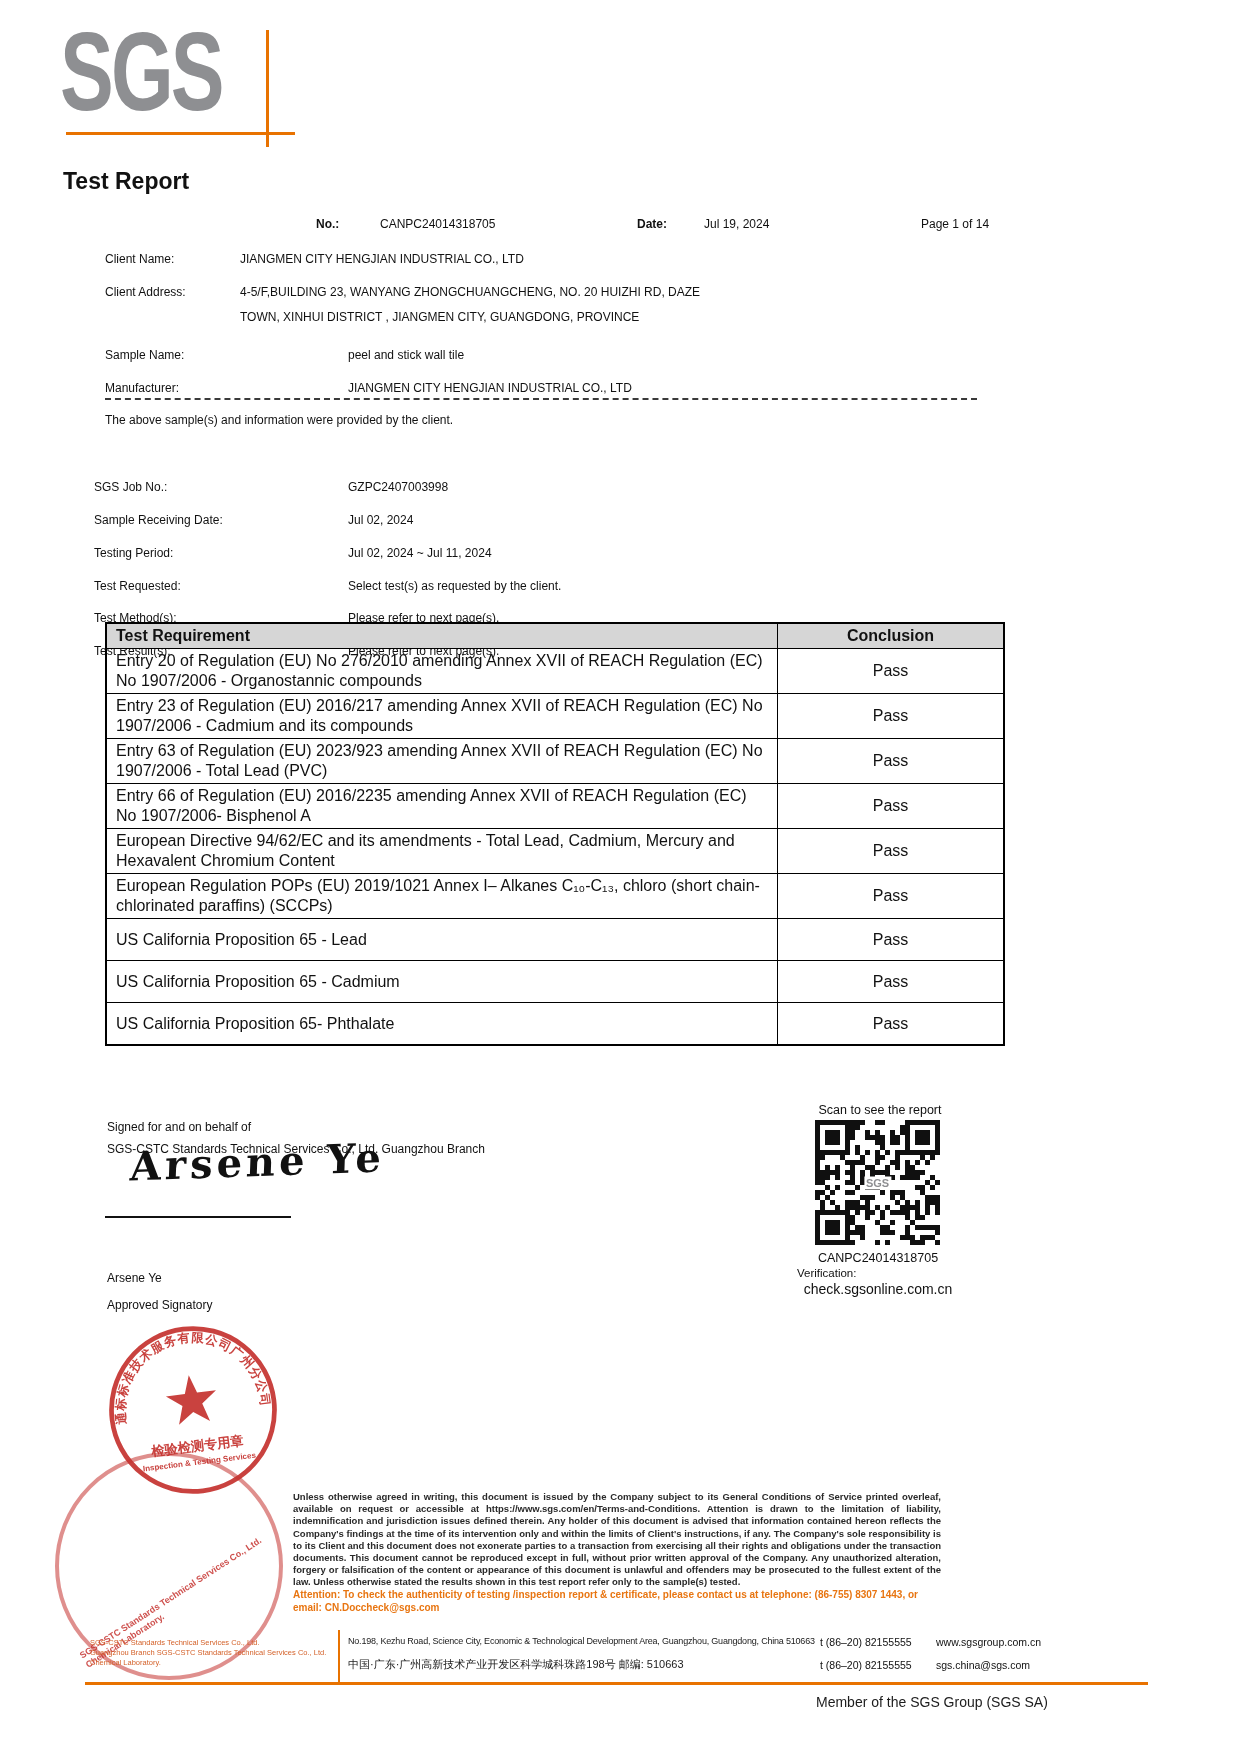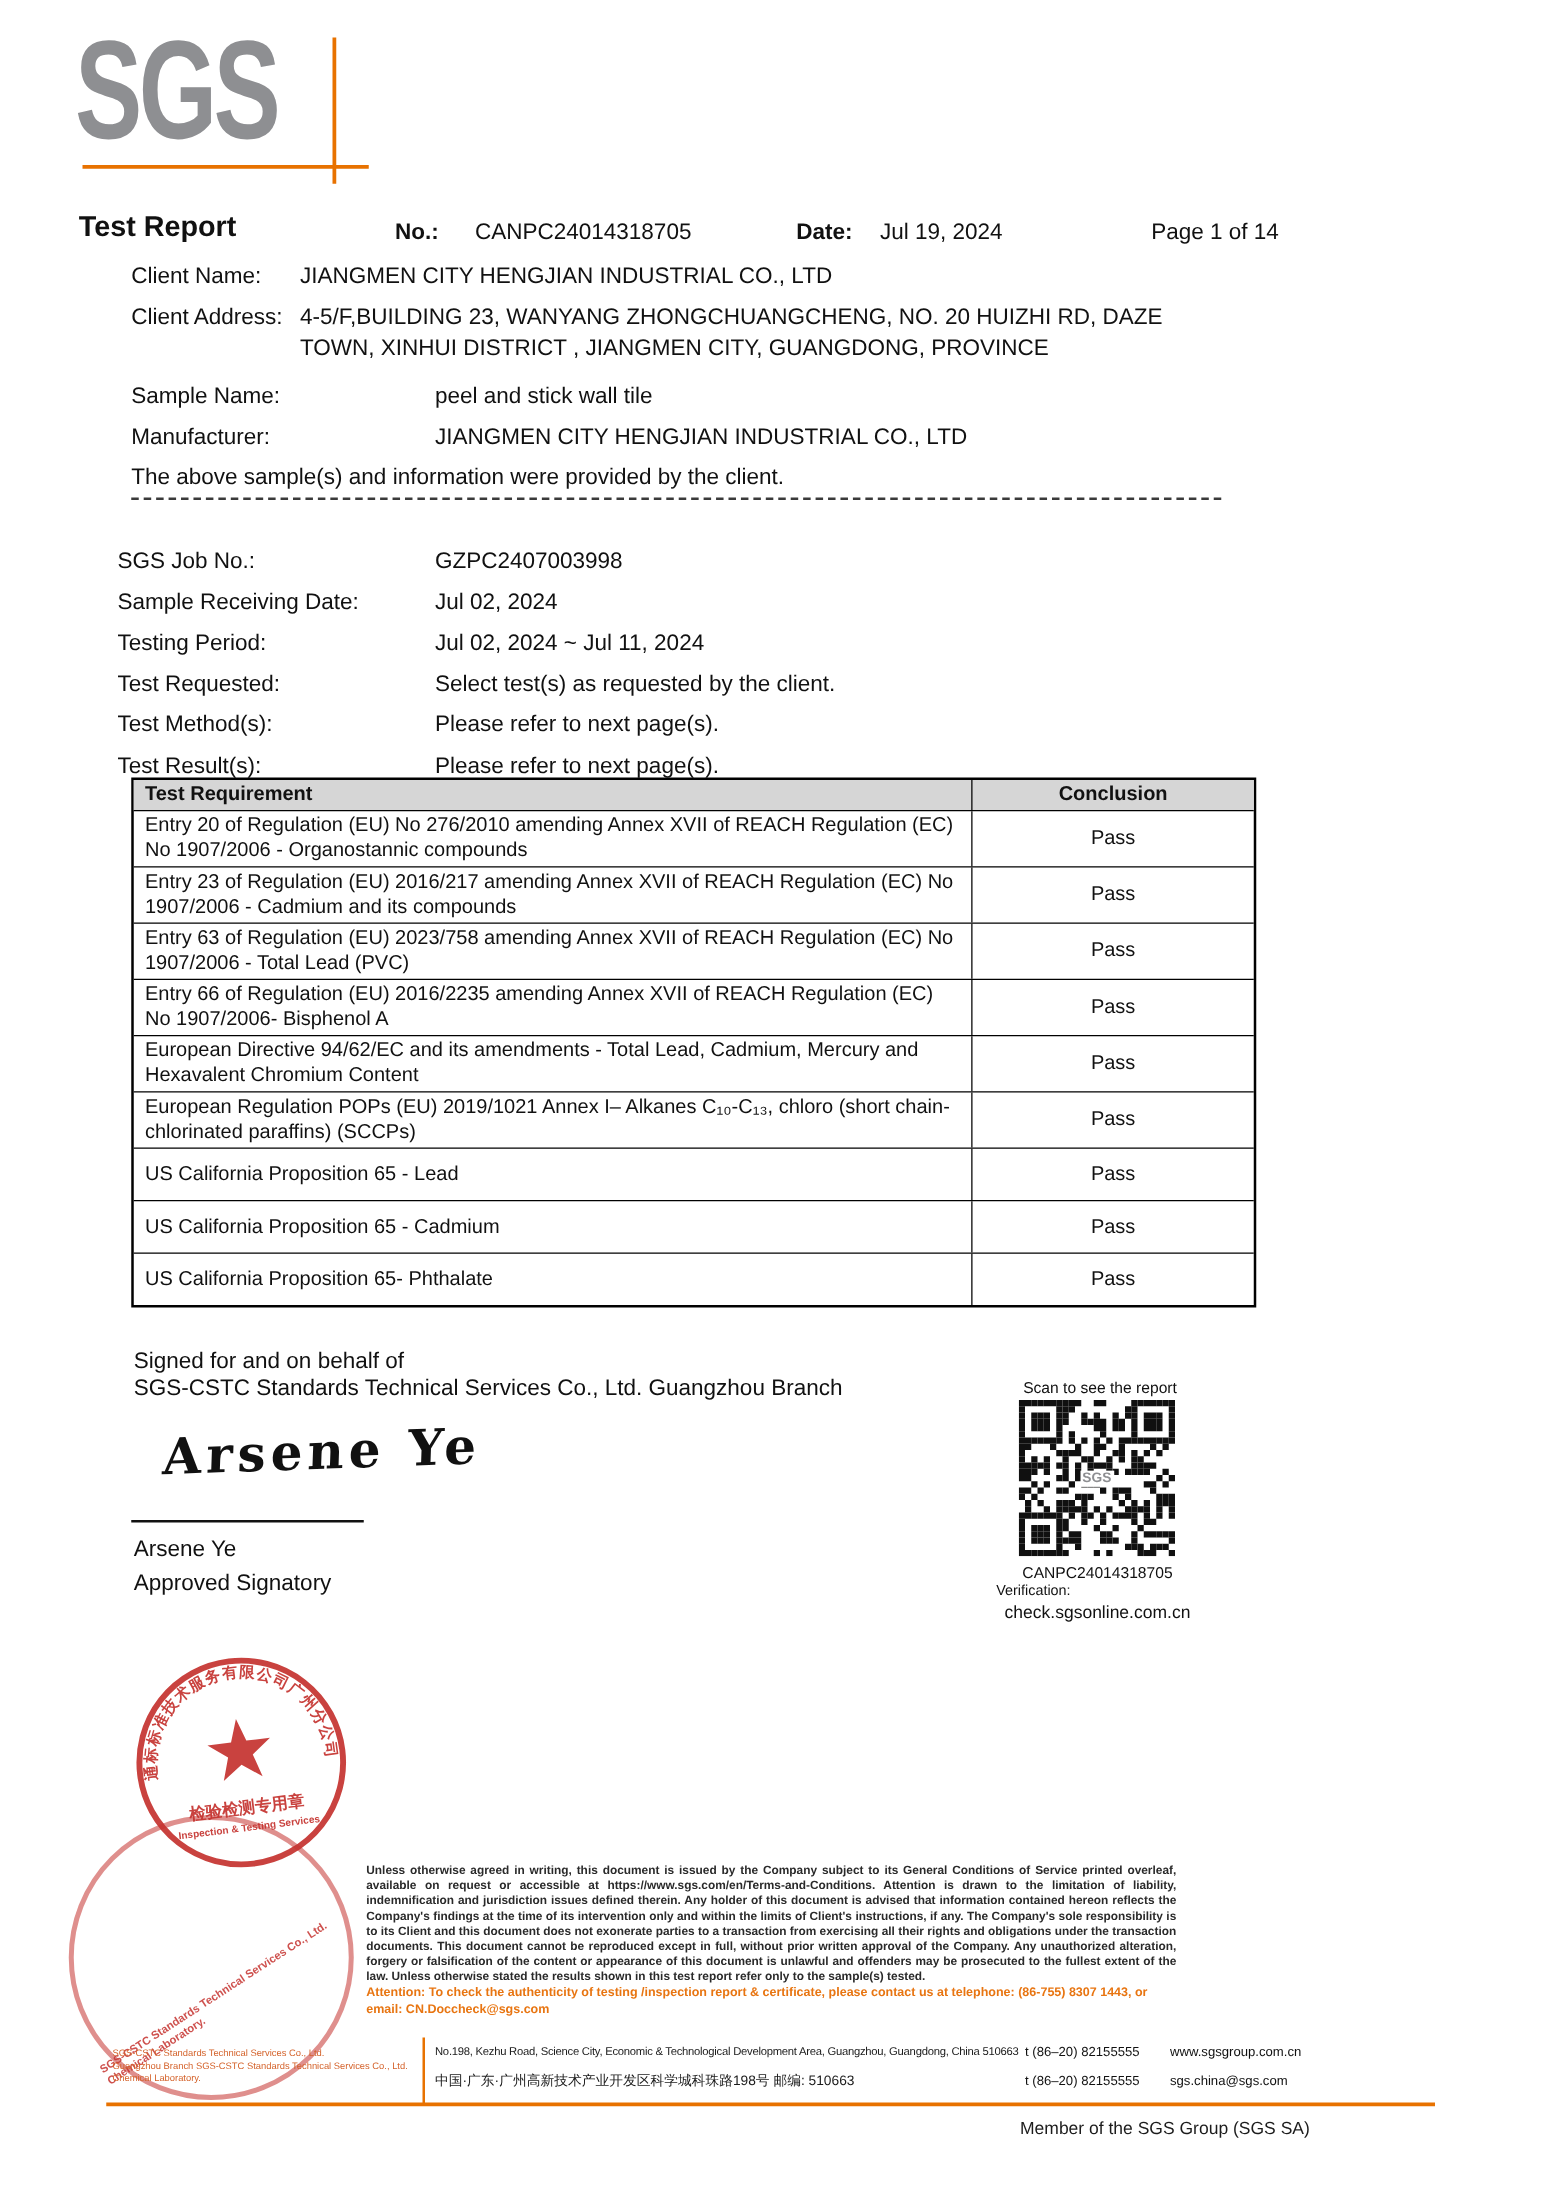--- a/index.html
+++ b/index.html
@@ -8,21 +8,21 @@
   .abs{position:absolute;}
 
   
   .logo{left:60px;top:16px;font-size:112px;font-weight:bold;color:#8e8f92;
         letter-spacing:-4px;transform:scaleX(.72);transform-origin:left top;line-height:1;}
   .logo-vline{left:266px;top:30px;width:3px;height:117px;background:#e87200;}
   .logo-hline{left:66px;top:132px;width:229px;height:3px;background:#e87200;}
 
   
   .title{left:63px;top:168px;font-size:23px;font-weight:bold;}
-  .h17{font-size:18px;line-height:22px;}
+  .h17{font-size:12px;line-height:22px;margin-top:39px;}
   .b{font-weight:bold;}
   .hdr-no-label{left:316px;top:174px;}
   .hdr-no-value{left:380px;top:174px;}
   .hdr-date-label{left:637px;top:174px;}
   .hdr-date-value{left:704px;top:174px;}
   .hdr-page{left:921px;top:174px;}
 
   .client-name-label{left:105px;top:209px;}
   .client-name{left:240px;top:209px;}
   .client-addr-label{left:105px;top:242px;}
@@ -143,21 +143,21 @@
     </div>
     <div class="trow h44">
       <div class="c-req">Entry 20 of Regulation (EU) No 276/2010 amending Annex XVII of REACH Regulation (EC) No 1907/2006 - Organostannic compounds</div>
       <div class="c-con">Pass</div>
     </div>
     <div class="trow h44">
       <div class="c-req">Entry 23 of Regulation (EU) 2016/217 amending Annex XVII of REACH Regulation (EC) No 1907/2006 - Cadmium and its compounds</div>
       <div class="c-con">Pass</div>
     </div>
     <div class="trow h44">
-      <div class="c-req">Entry 63 of Regulation (EU) 2023/758 amending Annex XVII of REACH Regulation (EC) No 1907/2006 - Total Lead (PVC)</div>
+      <div class="c-req">Entry 63 of Regulation (EU) 2023/923 amending Annex XVII of REACH Regulation (EC) No 1907/2006 - Total Lead (PVC)</div>
       <div class="c-con">Pass</div>
     </div>
     <div class="trow h44">
       <div class="c-req">Entry 66 of Regulation (EU) 2016/2235 amending Annex XVII of REACH Regulation (EC) No 1907/2006- Bisphenol A</div>
       <div class="c-con">Pass</div>
     </div>
     <div class="trow h44">
       <div class="c-req">European Directive 94/62/EC and its amendments - Total Lead, Cadmium, Mercury and Hexavalent Chromium Content</div>
       <div class="c-con">Pass</div>
     </div>

